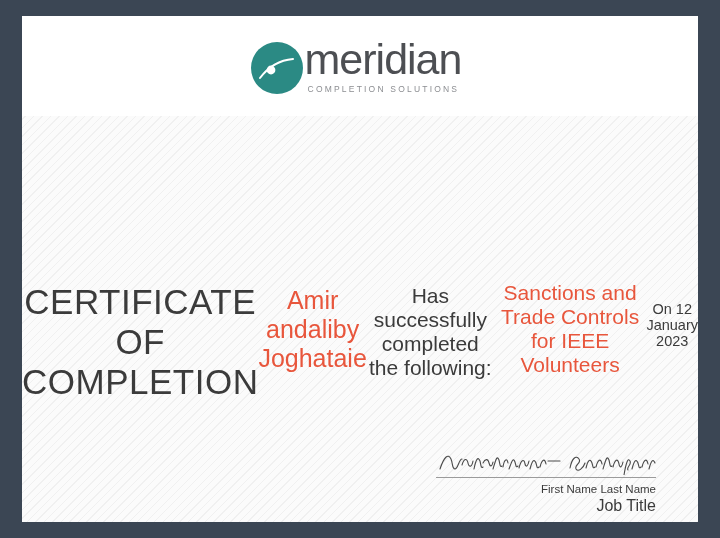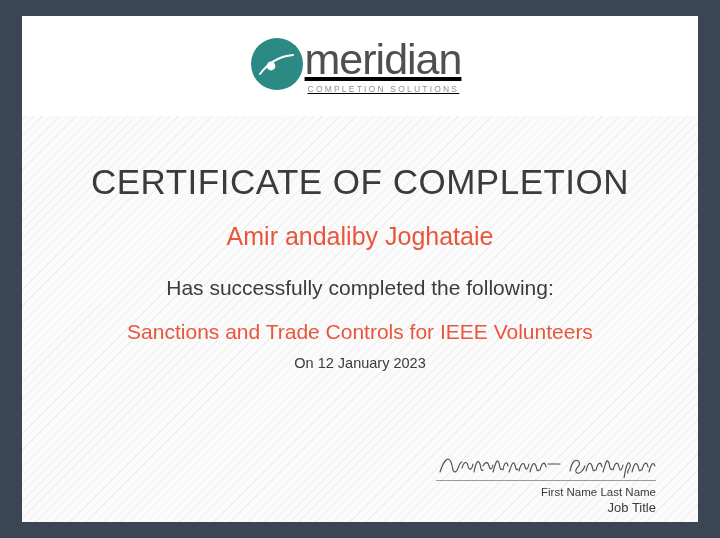--- a/index.html
+++ b/index.html
@@ -29,24 +29,23 @@
   .cert-header {
     height: 100px;
     background: #ffffff;
     display: flex;
     align-items: center;
     justify-content: center;
     flex: 0 0 auto;
   }
   .logo-wrap {
     display: flex;
-    align-items: flex-start;
+    align-items: flex-end;
     gap: 2px;
     transform: translateX(-4px);
-    text-decoration: underline;
   }
   .logo-mark {
     width: 52px;
     height: 52px;
     border-radius: 50%;
     background: #2b8a84;
     position: relative;
     overflow: hidden;
     flex: 0 0 auto;
   }
@@ -83,21 +82,20 @@
     position: relative;
     background-color: #fbfbfb;
     background-image: repeating-linear-gradient(
       -45deg,
       rgba(0,0,0,0.045) 0px,
       rgba(0,0,0,0.045) 1px,
       rgba(0,0,0,0) 1px,
       rgba(0,0,0,0) 6px
     );
     display: flex;
-    flex-direction: column;
     align-items: center;
   }
 
   .cert-title {
     margin-top: 46px;
     font-size: 35px;
     color: #3b3b3b;
     letter-spacing: 0.5px;
     font-weight: 400;
     text-align: center;
@@ -157,21 +155,21 @@
     width: 100%;
     margin-top: 2px;
   }
   .sig-name {
     margin-top: 5px;
     font-size: 11.5px;
     color: #3b3b3b;
   }
   .sig-title {
     margin-top: 2px;
-    font-size: 13px;
+    font-size: 16px;
     color: #3b3b3b;
   }
 </style>
 </head>
 <body>
 
 <div class="certificate-frame">
 
   <div class="cert-header">
     <div class="logo-wrap">

